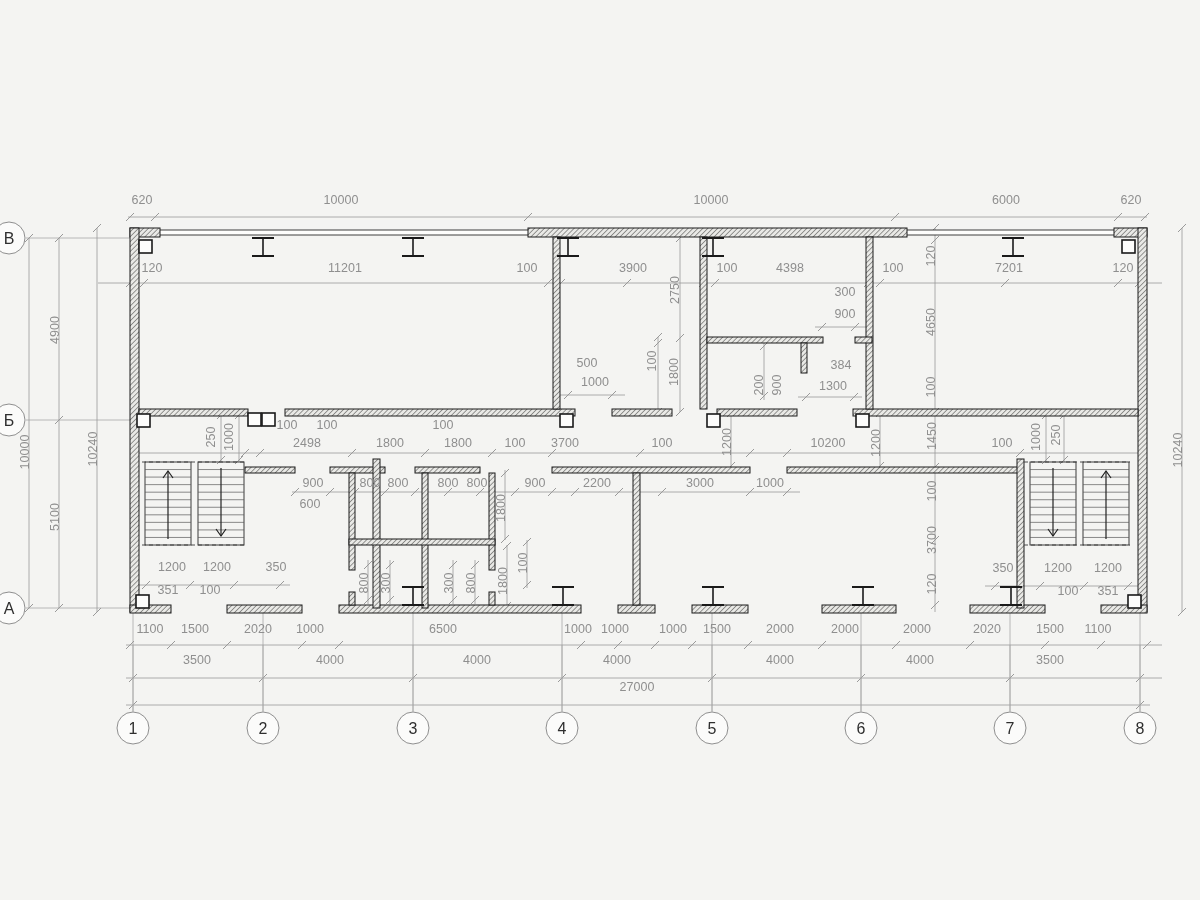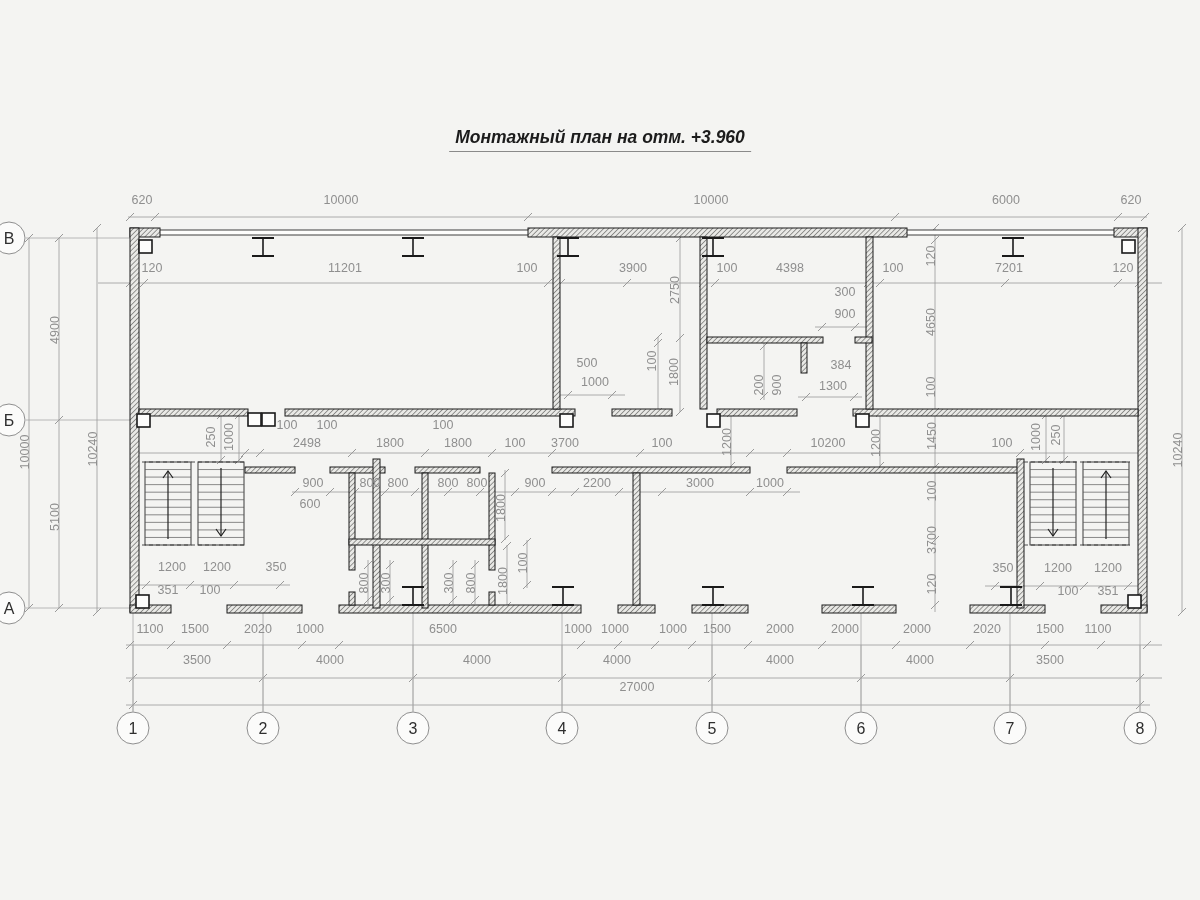--- a/index.html
+++ b/index.html
@@ -16,21 +16,20 @@
     font-size:17.5px;font-style:italic;font-weight:bold;
     color:#1c1c1c;border-bottom:1px solid #8a8a8a;
     padding:0 6px 3px 6px;white-space:nowrap;
   }
   svg text{font-family:"Liberation Sans", sans-serif;}
 </style>
 </head>
 <body>
 
 <div id="stage">
-  <div id="drawing-title">Монтажный план на отм. +3.960</div>
   <svg id="plan" width="1200" height="900" viewBox="0 0 1200 900" xmlns="http://www.w3.org/2000/svg">
     <defs>
       <pattern id="hatch" width="3.5" height="3.5" patternUnits="userSpaceOnUse" patternTransform="rotate(45)">
         <rect width="3.5" height="3.5" fill="#e9e9e6"></rect>
         <line x1="0" y1="0" x2="0" y2="3.5" stroke="#3c3c3c" stroke-width="1"></line>
       </pattern>
     </defs>
     <g id="layer-axes">
         <line x1="133" y1="612" x2="133" y2="711" stroke="#a8a8a8" stroke-width="0.8"></line>
         <line x1="263" y1="612" x2="263" y2="711" stroke="#a8a8a8" stroke-width="0.8"></line>

